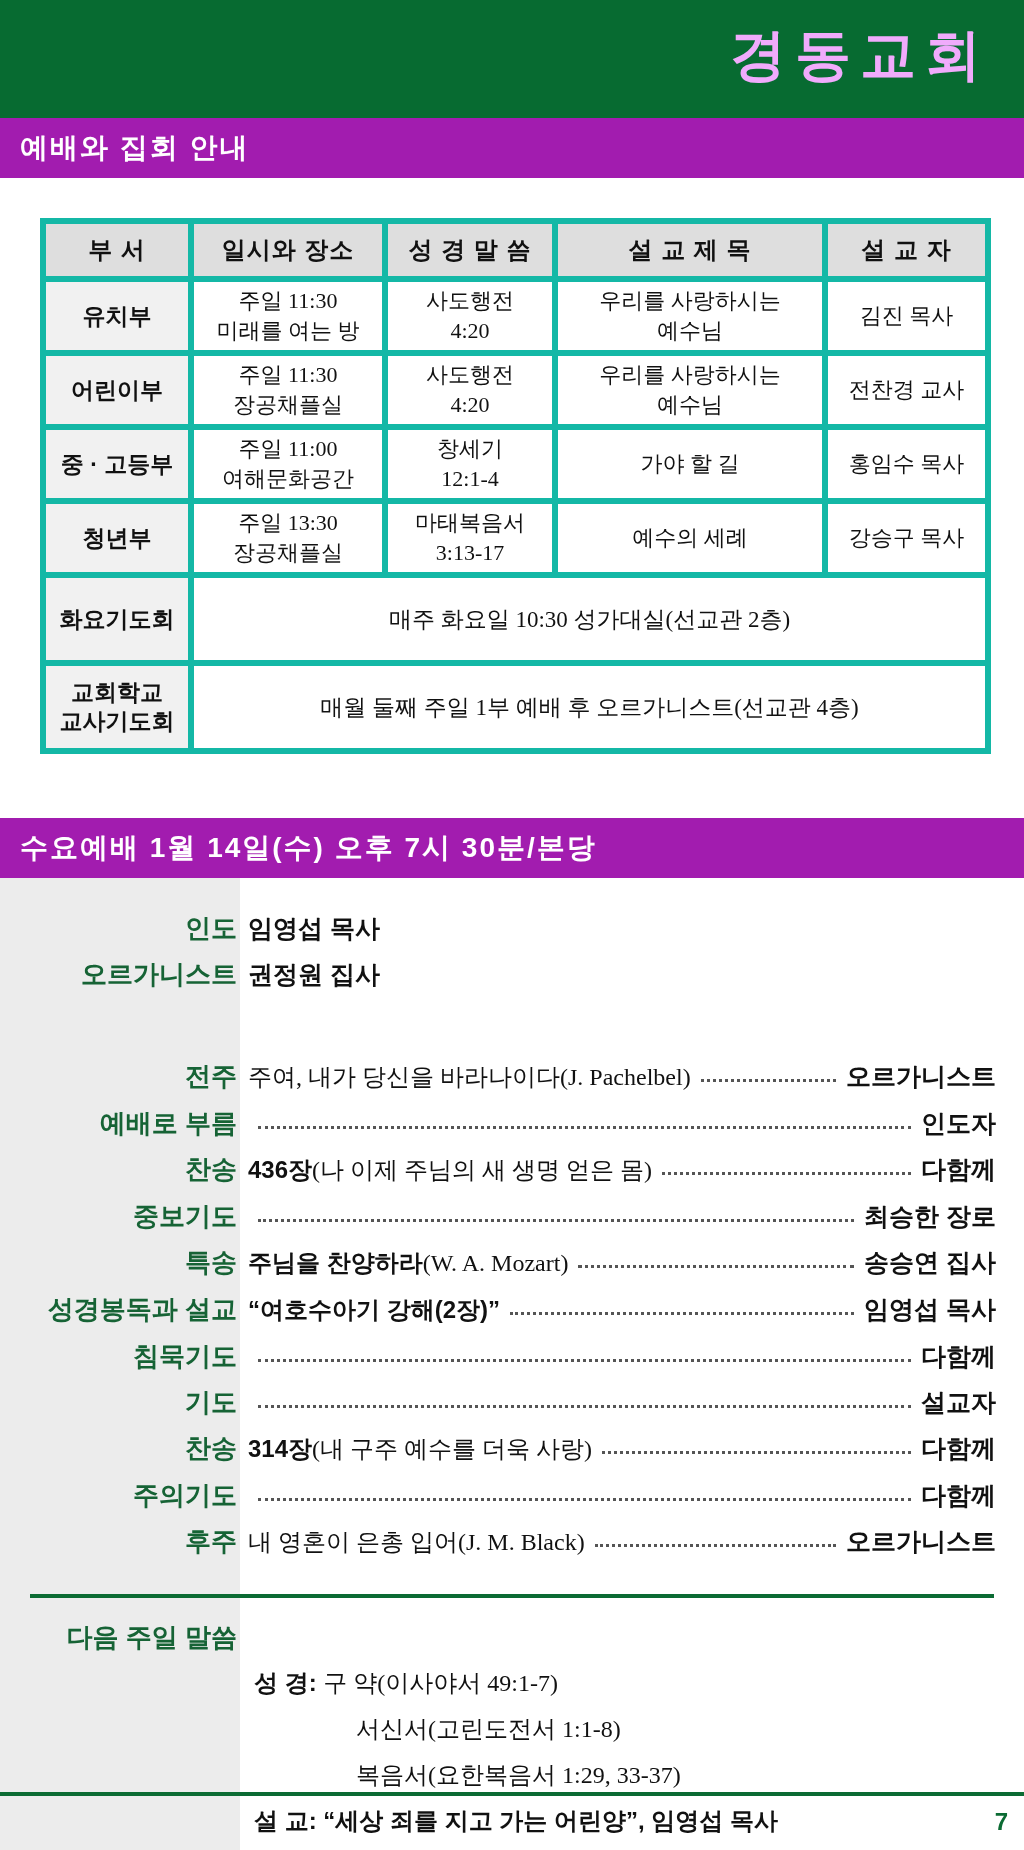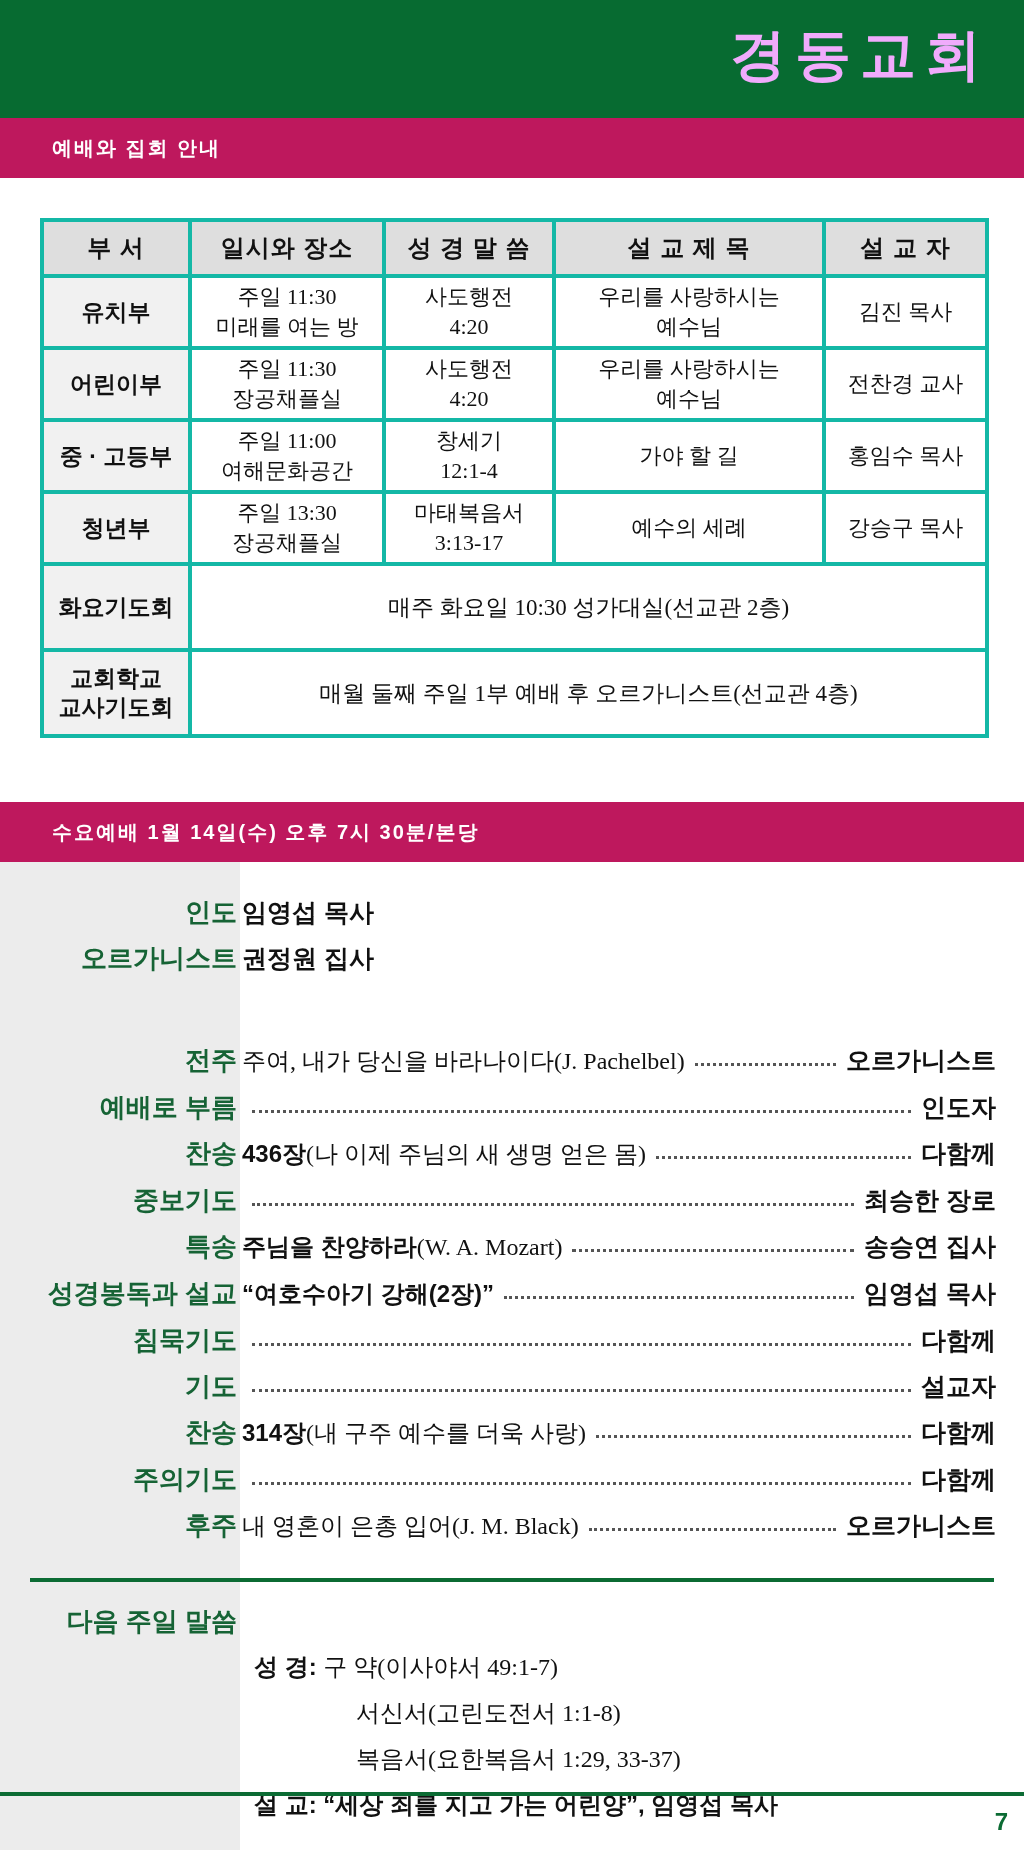--- a/index.html
+++ b/index.html
@@ -8,28 +8,28 @@
     font-family:"Liberation Sans","DejaVu Sans",sans-serif;color:#111;
   }
   
   .top-band{position:relative;height:118px;background:#076b31;}
   .logo{
     position:absolute;right:34px;top:26px;color:#f0abfc;
     font-family:"DejaVu Serif","Liberation Serif",serif;font-weight:bold;
     font-size:56px;letter-spacing:9px;line-height:1;
   }
   .band{
-    height:60px;background:#be185d;display:flex;align-items:center;
-    padding-left:52px;box-sizing:border-box;color:#fff;font-weight:bold;font-size:20px;
+    height:60px;background:#a21caf;display:flex;align-items:center;
+    padding-left:20px;box-sizing:border-box;color:#fff;font-weight:bold;font-size:28px;
     letter-spacing:2px;
   }
   
   .tbl-wrap{margin:40px 0 0 40px;}
   table.sched{border-collapse:collapse;width:945px;table-layout:fixed;border:3px solid #000;}
-  table.sched th,table.sched td{border:4px solid #14b8a6;text-align:center;vertical-align:middle;padding:4px 4px;}
+  table.sched th,table.sched td{border:6px solid #14b8a6;text-align:center;vertical-align:middle;padding:4px 4px;}
   table.sched th{
     background:#dedede;font-size:24px;font-weight:bold;height:44px;letter-spacing:1px;
   }
   td.dept{
     background:#f1f1f1;font-weight:bold;font-size:23px;white-space:pre-line;line-height:1.25;
   }
   td.val{
     font-family:"Liberation Serif","DejaVu Serif",serif;font-size:22px;line-height:1.35;
     white-space:pre-line;height:60px;
   }
@@ -42,21 +42,21 @@
   .order-wrap{
     height:1012px;box-sizing:border-box;
     background:linear-gradient(90deg,#ececec 0 240px,#ffffff 240px);
     padding:34px 28px 10px 0;overflow:hidden;
   }
   .o-row{display:flex;align-items:baseline;line-height:32px;margin-bottom:14px;}
   .o-label{
     flex:0 0 240px;box-sizing:border-box;padding-right:3px;text-align:right;
     color:#166335;font-weight:bold;font-size:26px;
   }
-  .o-content{flex:1;display:flex;align-items:baseline;padding-left:2px;min-width:0;}
+  .o-content{flex:1;display:flex;align-items:baseline;padding-left:8px;min-width:0;}
   .t-serif{font-family:"Liberation Serif","DejaVu Serif",serif;font-size:24px;white-space:nowrap;}
   .t-bold{font-weight:bold;font-size:24px;white-space:nowrap;}
   .o-by{font-weight:bold;font-size:25px;white-space:nowrap;}
   .leader{flex:1 1 auto;border-bottom:3px dotted #555;margin:0 10px;align-self:center;height:0;position:relative;top:4px;min-width:20px;}
   .gap{height:56px;}
   .divider{border-top:4px solid #0b6b33;margin:36px 2px 24px 30px;height:0;}
   
   .ns-row{display:flex;align-items:flex-start;line-height:30px;margin-bottom:16px;}
   .ns-content{flex:1;padding-left:14px;font-size:24px;}
   .ns-bold{font-weight:bold;font-size:24px;}

